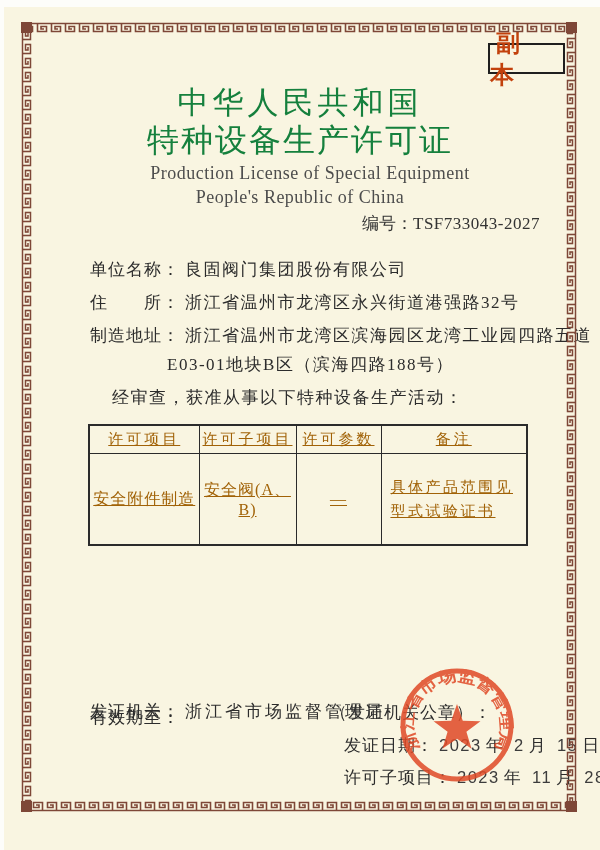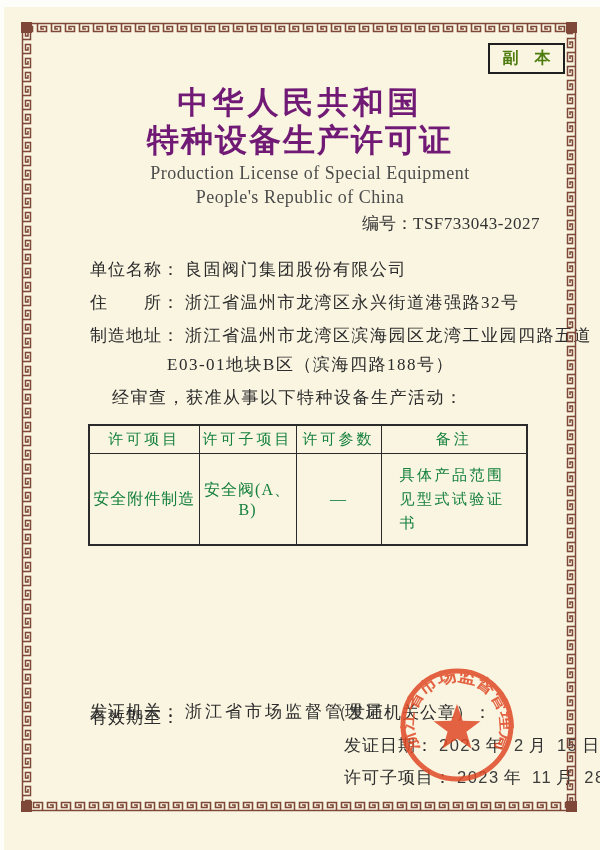--- a/index.html
+++ b/index.html
@@ -5,48 +5,48 @@
   html,body{margin:0;padding:0;}
   body{
     width:600px;height:850px;position:relative;overflow:hidden;
     background:#fdfdfa;
     font-family:"Liberation Serif","DejaVu Serif",serif;
   }
   .paper{position:absolute;left:4px;top:7px;width:596px;height:843px;background:#f9f5e1;}
   .abs{position:absolute;}
   .centered{left:0;width:600px;text-align:center;}
   
-  .title-cn{color:#701a75;font-weight:bold;}
+  .title-cn{color:#15803d;font-weight:normal;}
   .t1{top:82px;font-size:31px;letter-spacing:4px;}
   .t2{top:119px;font-size:32px;letter-spacing:2px;}
   .en{color:#4d4d4d;}
   .en1{top:163px;font-size:18px;letter-spacing:0.5px;padding-left:10px;}
   .en2{top:187px;font-size:18px;letter-spacing:0.5px;}
   .license-row{top:212px;left:0;width:540px;text-align:right;font-size:17px;color:#333;}
   .license-row .no{letter-spacing:0.5px;}
   
   .badge{
     left:488px;top:43px;width:73px;height:27px;border:2px solid #1f1f1f;
     display:flex;align-items:center;justify-content:center;
-    font-size:16px;font-weight:bold;color:#4d7c0f;letter-spacing:6px;text-indent:6px;
+    font-size:24px;font-weight:bold;color:#c2410c;letter-spacing:6px;text-indent:6px;
     background:transparent;
   }
   
   .frow{position:absolute;left:90px;display:flex;font-size:17px;color:#2c2c2c;white-space:nowrap;}
   .flabel{letter-spacing:1px;}
   .fvalue{margin-left:5px;letter-spacing:1.5px;}
   .statement{position:absolute;left:112px;top:386px;font-size:17px;color:#2c2c2c;letter-spacing:1.5px;}
   
   .lic-table{position:absolute;left:88px;top:424px;}
   table{border-collapse:collapse;table-layout:fixed;width:438px;background:transparent;}
-  th,td{border:1.5px solid #2b2b2b;padding:0;color:#15803d;font-weight:normal;}
+  th,td{border:1.5px solid #2b2b2b;padding:0;color:#a16207;font-weight:normal;text-decoration:underline;}
   table{border:2px solid #2b2b2b;}
   th{height:27px;font-size:15px;letter-spacing:3px;text-align:center;}
   td{height:82px;font-size:16px;letter-spacing:1px;text-align:center;}
-  td.remark{text-align:left;font-size:15px;letter-spacing:2.5px;line-height:1.6;padding:4px 18px;}
+  td.remark{text-align:left;font-size:15px;letter-spacing:2.5px;line-height:1.6;padding:4px 9px;}
   
   .num{font-family:"Liberation Sans","DejaVu Sans",sans-serif;font-size:16.5px;color:#3c3c3c;margin:0 4px;}
   .num.first{margin-left:0;}
   .unit{color:#2d2d2d;}
   
   .seal{left:397px;top:665px;width:120px;height:120px;z-index:5;}
   
   .frame{left:21px;top:22px;z-index:1;}
 </style>
 </head>

